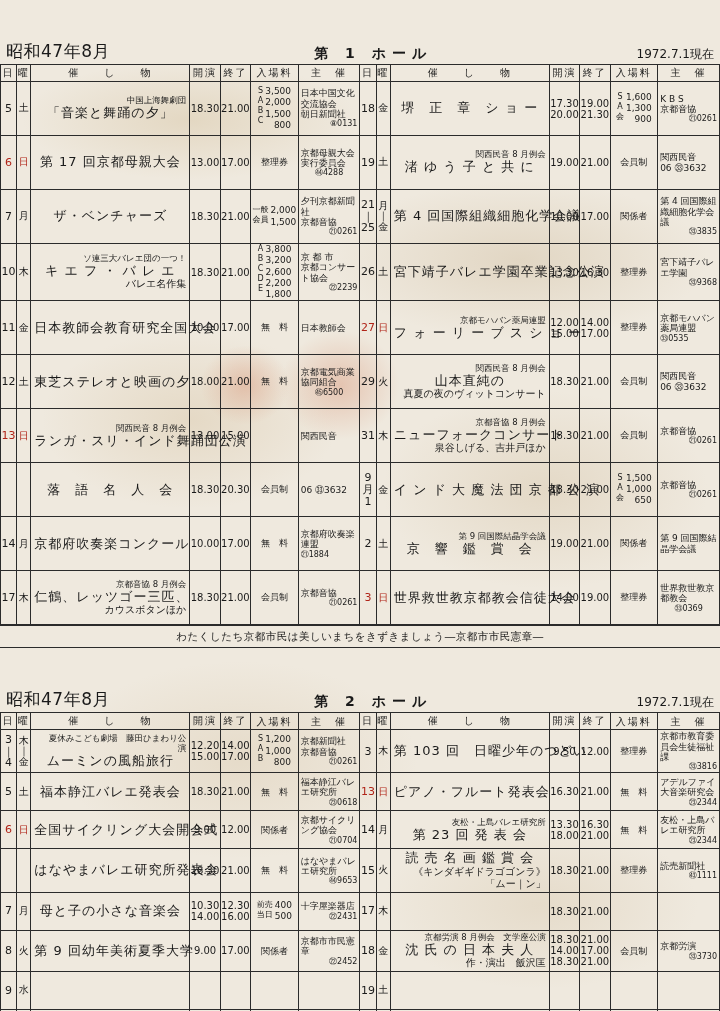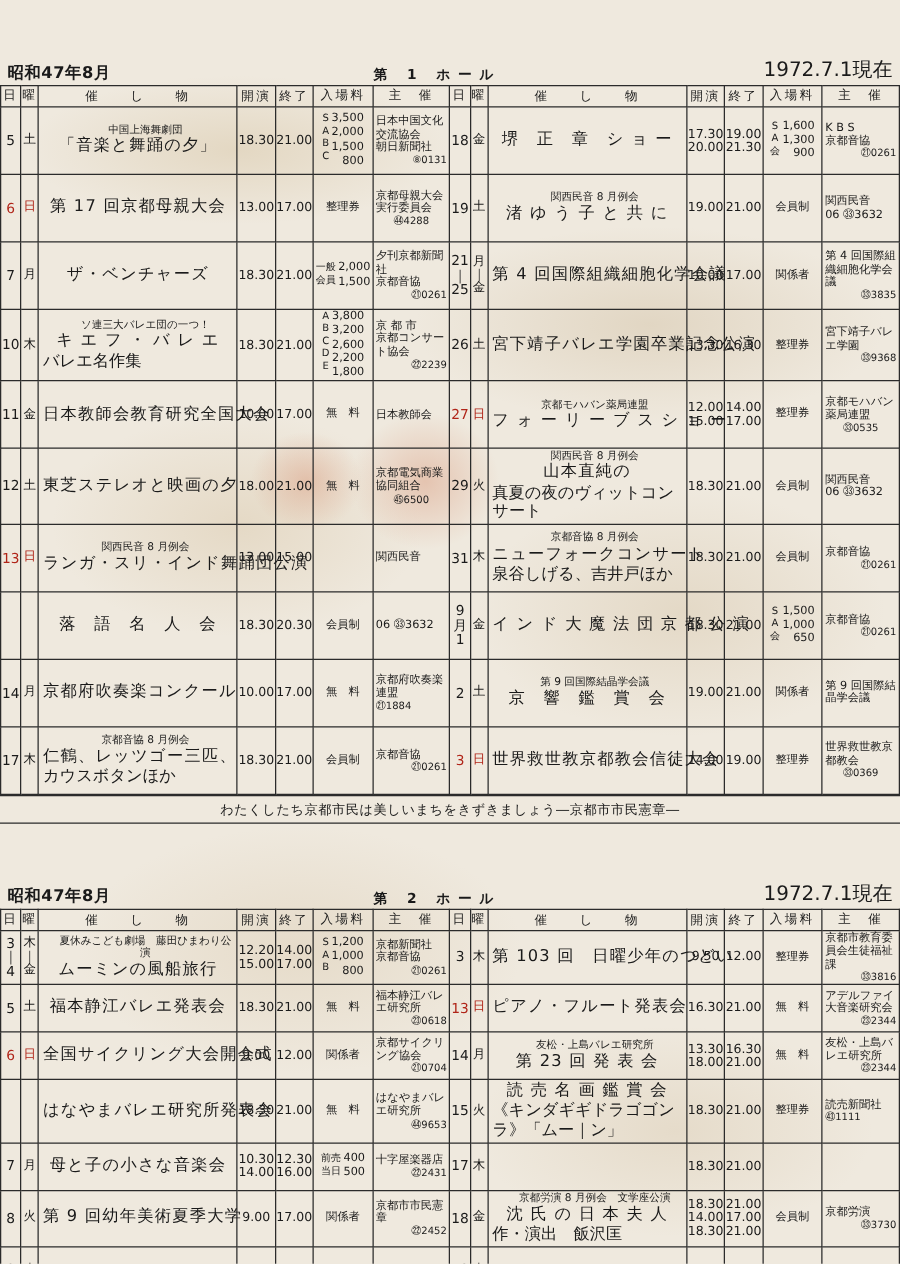--- a/index.html
+++ b/index.html
@@ -19,40 +19,40 @@
   .s4{left:380px;top:390px;width:330px;height:200px;background:radial-gradient(ellipse at center,rgba(195,170,130,.26),rgba(195,170,130,0) 70%);}
   .s5{left:60px;top:660px;width:360px;height:200px;background:radial-gradient(ellipse at center,rgba(200,175,135,.24),rgba(200,175,135,0) 70%);}
   .s6{left:380px;top:820px;width:320px;height:170px;background:radial-gradient(ellipse at center,rgba(195,170,130,.22),rgba(195,170,130,0) 70%);}
   .pinkblot{position:absolute;pointer-events:none;background:radial-gradient(ellipse at center,rgba(216,150,120,.45),rgba(216,150,120,0) 70%);border-radius:50%;}
 
   .hall{position:relative;}
   .hall-head{
     display:flex;align-items:flex-end;justify-content:space-between;
     padding:2px 6px 1px 6px;
   }
-  .hall-head .era{font-size:13px;font-weight:bold;letter-spacing:.5px;}
-  .hall-head .title{font-size:11px;font-weight:bold;letter-spacing:6px;flex:1;text-align:center;}
-  .hall-head .asof{font-size:16px;margin-top:44px;}
+  .hall-head .era{font-size:17px;font-weight:normal;letter-spacing:.5px;}
+  .hall-head .title{font-size:14px;font-weight:bold;letter-spacing:6px;flex:1;text-align:center;}
+  .hall-head .asof{font-size:12px;margin-top:44px;}
 
   table{border-collapse:collapse;table-layout:fixed;width:720px;}
   td,th{border:1px solid #2b2b2b;vertical-align:middle;padding:0;}
   .colhdr td{font-size:10px;text-align:center;height:14px;letter-spacing:2px;background:transparent;}
 
   
   .c-day{width:15px;text-align:center;font-size:11px;line-height:1.05;}
   .c-wd{width:13px;text-align:center;font-size:10px;line-height:1.05;}
   .c-event{width:150px;padding:1px 3px;}
   .c-open{width:29px;text-align:center;font-size:10px;}
   .c-end{width:29px;text-align:center;font-size:10px;}
   .c-fee{width:46px;font-size:9px;text-align:center;line-height:1.15;}
   .c-host{width:56px;font-size:9px;line-height:1.15;padding:1px 2px;}
 
   .ev-main{font-size:13px;text-align:center;letter-spacing:1px;line-height:1.25;white-space:nowrap;}
-  .ev-sub{font-size:8.5px;text-align:center;line-height:1.2;margin-left:12px;}
-  .ev-sub2{font-size:13px;text-align:left;line-height:1.2;}
+  .ev-sub{font-size:8.5px;text-align:right;line-height:1.2;margin-left:12px;}
+  .ev-sub2{font-size:10px;text-align:right;line-height:1.2;font-family:Liberation Mono, monospace;}
   .fee-lines{display:flex;justify-content:center;gap:2px;}
   .fee-lines .k{font-size:8px;line-height:1.25;}
   .fee-lines .v{font-size:9px;line-height:1.25;text-align:right;}
   .host-phone{font-size:8px;}
   .sat{color:#1a1a1a;}
   .sun{color:#b02418;}
   .midline{font-size:9px;text-align:center;line-height:1.2;}
   .motto{
     text-align:center;font-size:10.5px;letter-spacing:.5px;
     padding:4px 0 3px 0;
@@ -290,21 +290,21 @@
             <div class="ev-sub">京都モハバン薬局連盟</div>
             <div class="ev-main">フ ォ ー リ ー ブ ス シ ョ ー</div>
           </td>
           <td class="c-open">12.00<br>15.00</td>
           <td class="c-end">14.00<br>17.00</td>
           <td class="c-fee">
             <div class="midline">整理券</div>
           </td>
           <td class="c-host">
             <div>京都モハバン薬局連盟</div>
-            <div class="host-phone" style="text-align:center">㉝0535</div>
+            <div class="host-phone" style="text-align:left">㉝0535</div>
           </td>
         </tr>
         <tr style="height:54px">
           <td class="c-day sat">12</td>
           <td class="c-wd sat">土</td>
           <td class="c-event">
             <div class="ev-main">東芝ステレオと映画の夕</div>
           </td>
           <td class="c-open">18.00</td>
           <td class="c-end">21.00</td>
@@ -625,21 +625,21 @@
             <div class="ev-main">読 売 名 画 鑑 賞 会</div>
             <div class="ev-sub2">《キンダギギドラゴゴンラ》「ムー｜ン」</div>
           </td>
           <td class="c-open">18.30</td>
           <td class="c-end">21.00</td>
           <td class="c-fee">
             <div class="midline">整理券</div>
           </td>
           <td class="c-host">
             <div>読売新聞社</div>
-            <div class="host-phone" style="text-align:left">㊸1111</div>
+            <div class="host-phone" style="text-align:right">㊸1111</div>
           </td>
         </tr>
         <tr style="height:38px">
           <td class="c-day ">7</td>
           <td class="c-wd ">月</td>
           <td class="c-event">
             <div class="ev-main">母と子の小さな音楽会</div>
           </td>
           <td class="c-open">10.30<br>14.00</td>
           <td class="c-end">12.30<br>16.00</td>

